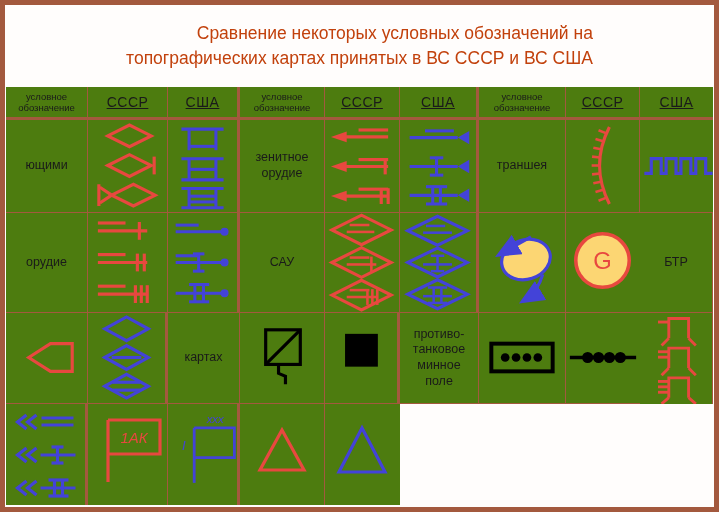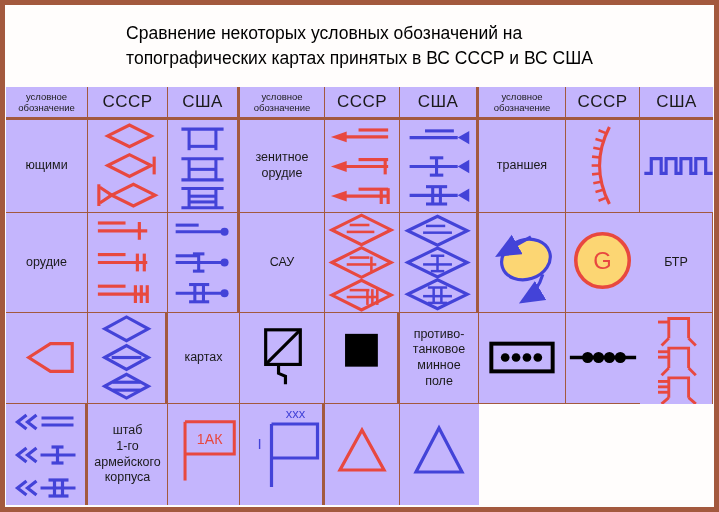--- a/index.html
+++ b/index.html
@@ -1,31 +1,31 @@
 <!DOCTYPE html>
 <html><head>
 <meta charset="utf-8">
 <style>
   html,body{margin:0;padding:0;background:#fff;}
   .page{position:relative;width:719px;height:512px;background:#fffdfc;overflow:hidden;
         font-family:"Liberation Sans","DejaVu Sans",sans-serif;color:#1a1a1a;}
   .frame{position:absolute;left:0;top:0;right:0;bottom:0;border:5px solid #a3593e;pointer-events:none;}
   .title{position:absolute;left:10px;top:8px;width:699px;height:76px;display:flex;align-items:center;justify-content:center;
-         text-align:left;font-size:17.5px;line-height:1.45;white-space:pre-line;color:#000000;}
+         text-align:right;font-size:17.5px;line-height:1.45;white-space:pre-line;color:#c2410c;}
   .tbl{position:absolute;left:6px;top:87px;display:grid;
        grid-template-columns:82px 80px 72px 85px 75px 79px 87px 74px 73px;
        grid-template-rows:33px 93px 100px 91px 101px;}
   .c{box-sizing:border-box;border-right:1.5px solid #a3593e;border-bottom:1.5px solid #a3593e;
-     display:flex;align-items:center;justify-content:center;overflow:hidden;background:#c4b5fd;}
+     display:flex;align-items:center;justify-content:center;overflow:hidden;background:#4d7c0f;}
   .gsep{border-right-width:3px;}
   .lastcol{border-right:none;}
   .hd{border-bottom-width:3px;}
-  .botrow{border-bottom:none;}
+  .botrow{border-bottom:none;font-style:italic;}
   .hsmall{font-size:9.5px;line-height:1.2;text-align:center;white-space:pre-line;}
-  .hbig{font-size:17px;letter-spacing:.5px;}
+  .hbig{font-size:14px;letter-spacing:.5px;text-decoration:underline;}
   .label{font-size:12.5px;line-height:1.25;text-align:center;white-space:pre-line;padding:2px;}
   svg.sym{display:block;width:100%;height:100%;}
   svg.sym .st{fill:none;stroke-width:3.2;stroke-linecap:butt;stroke-linejoin:miter;}
   svg.sym .red{stroke:#e8483f;}
   svg.sym .blue{stroke:#4343d8;}
   svg.sym .blk{stroke:#000;}
   svg.sym .thin{stroke-width:2.6;}
   svg.sym .fillred{fill:#e8483f;stroke:none;}
   svg.sym .fillblue{fill:#4343d8;stroke:none;}
   svg.sym .fillblk{fill:#000;stroke:none;}
@@ -399,24 +399,20 @@
             <polyline points="27,77 18,84 27,91" fill="none"></polyline>
           <line x1="31" y1="84" x2="66" y2="84"></line>
           <line x1="45" y1="76" x2="45" y2="92"></line>
             <line x1="53" y1="76" x2="53" y2="92"></line>
           <line x1="39" y1="76" x2="59" y2="76"></line>
             <line x1="39" y1="92" x2="59" y2="92"></line>
         </g>
       </svg>
     </div>
 
-    <div class="c label botrow">штаб
-1-го
-армейского
-корпуса</div>
     <div class="c botrow">
       <svg class="sym" viewBox="0 0 75 101">
         <g class="st red" stroke-width="3">
           <line x1="18" y1="16" x2="18" y2="78"></line>
           <polyline points="18,16 70,16 70,50 18,50" fill="none"></polyline>
         </g>
         <text class="tred" x="44" y="39" font-size="15" text-anchor="middle">1АК</text>
       </svg>
     </div>
     <div class="c gsep botrow">

